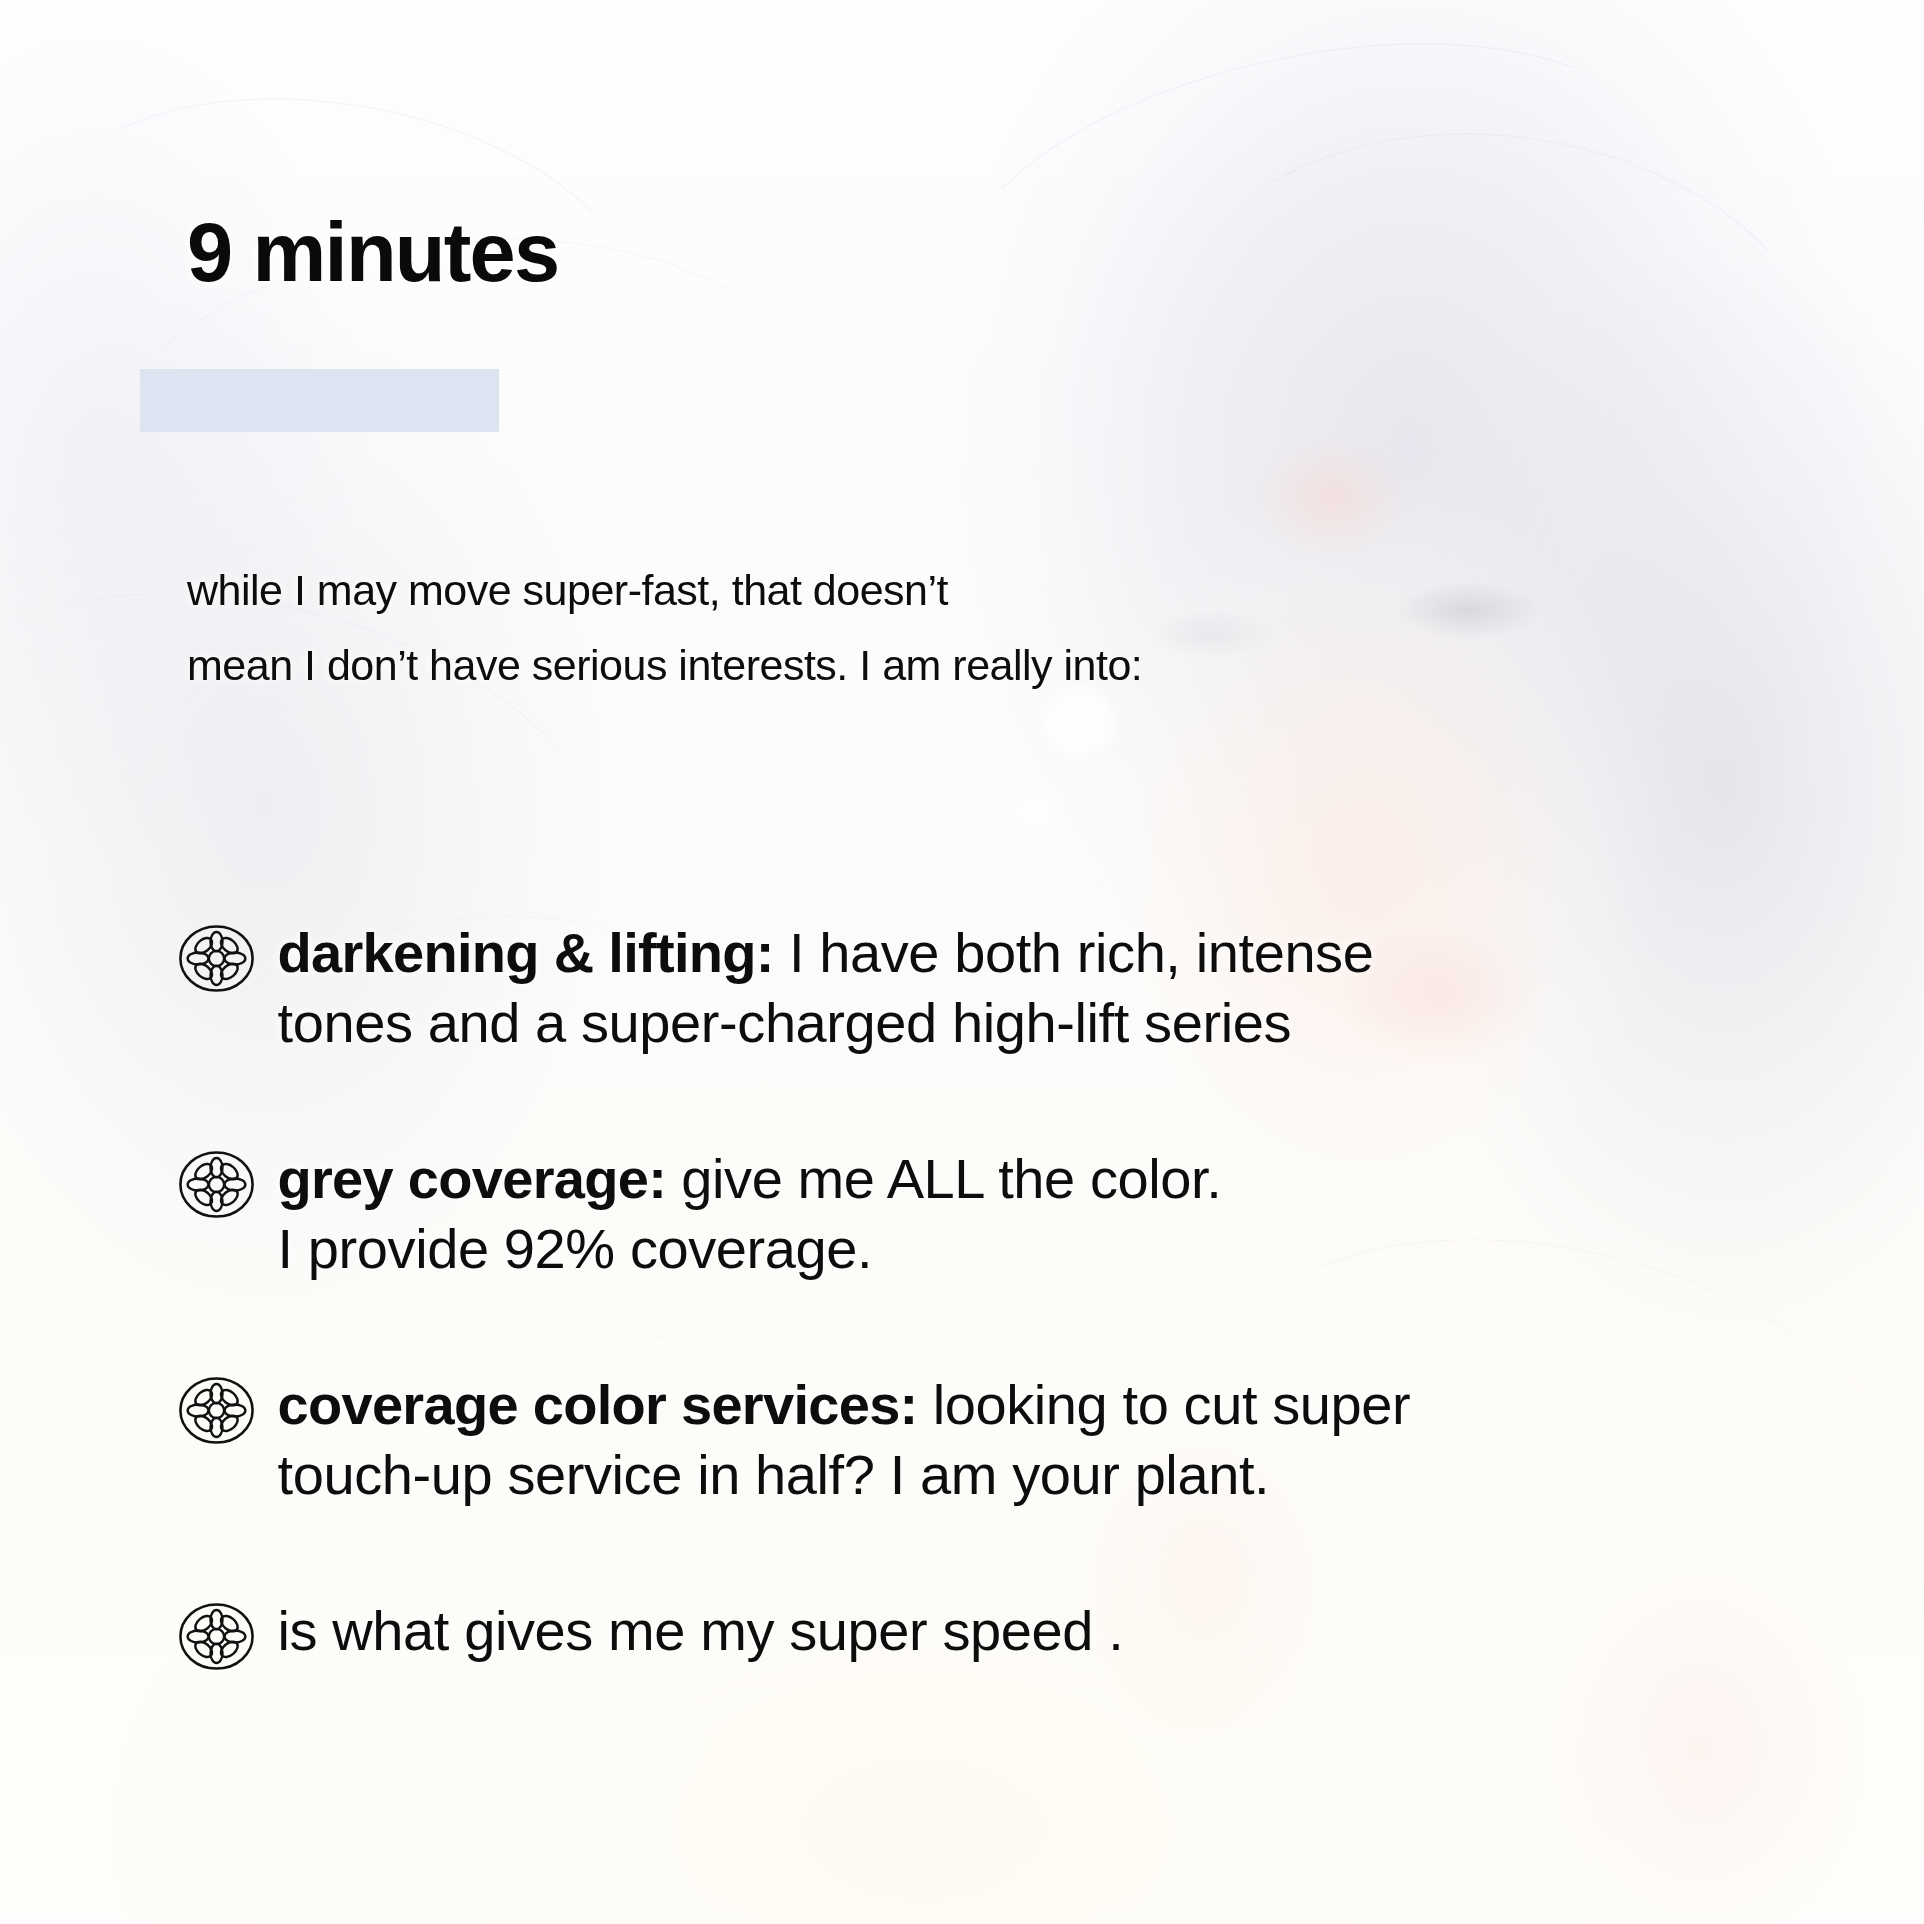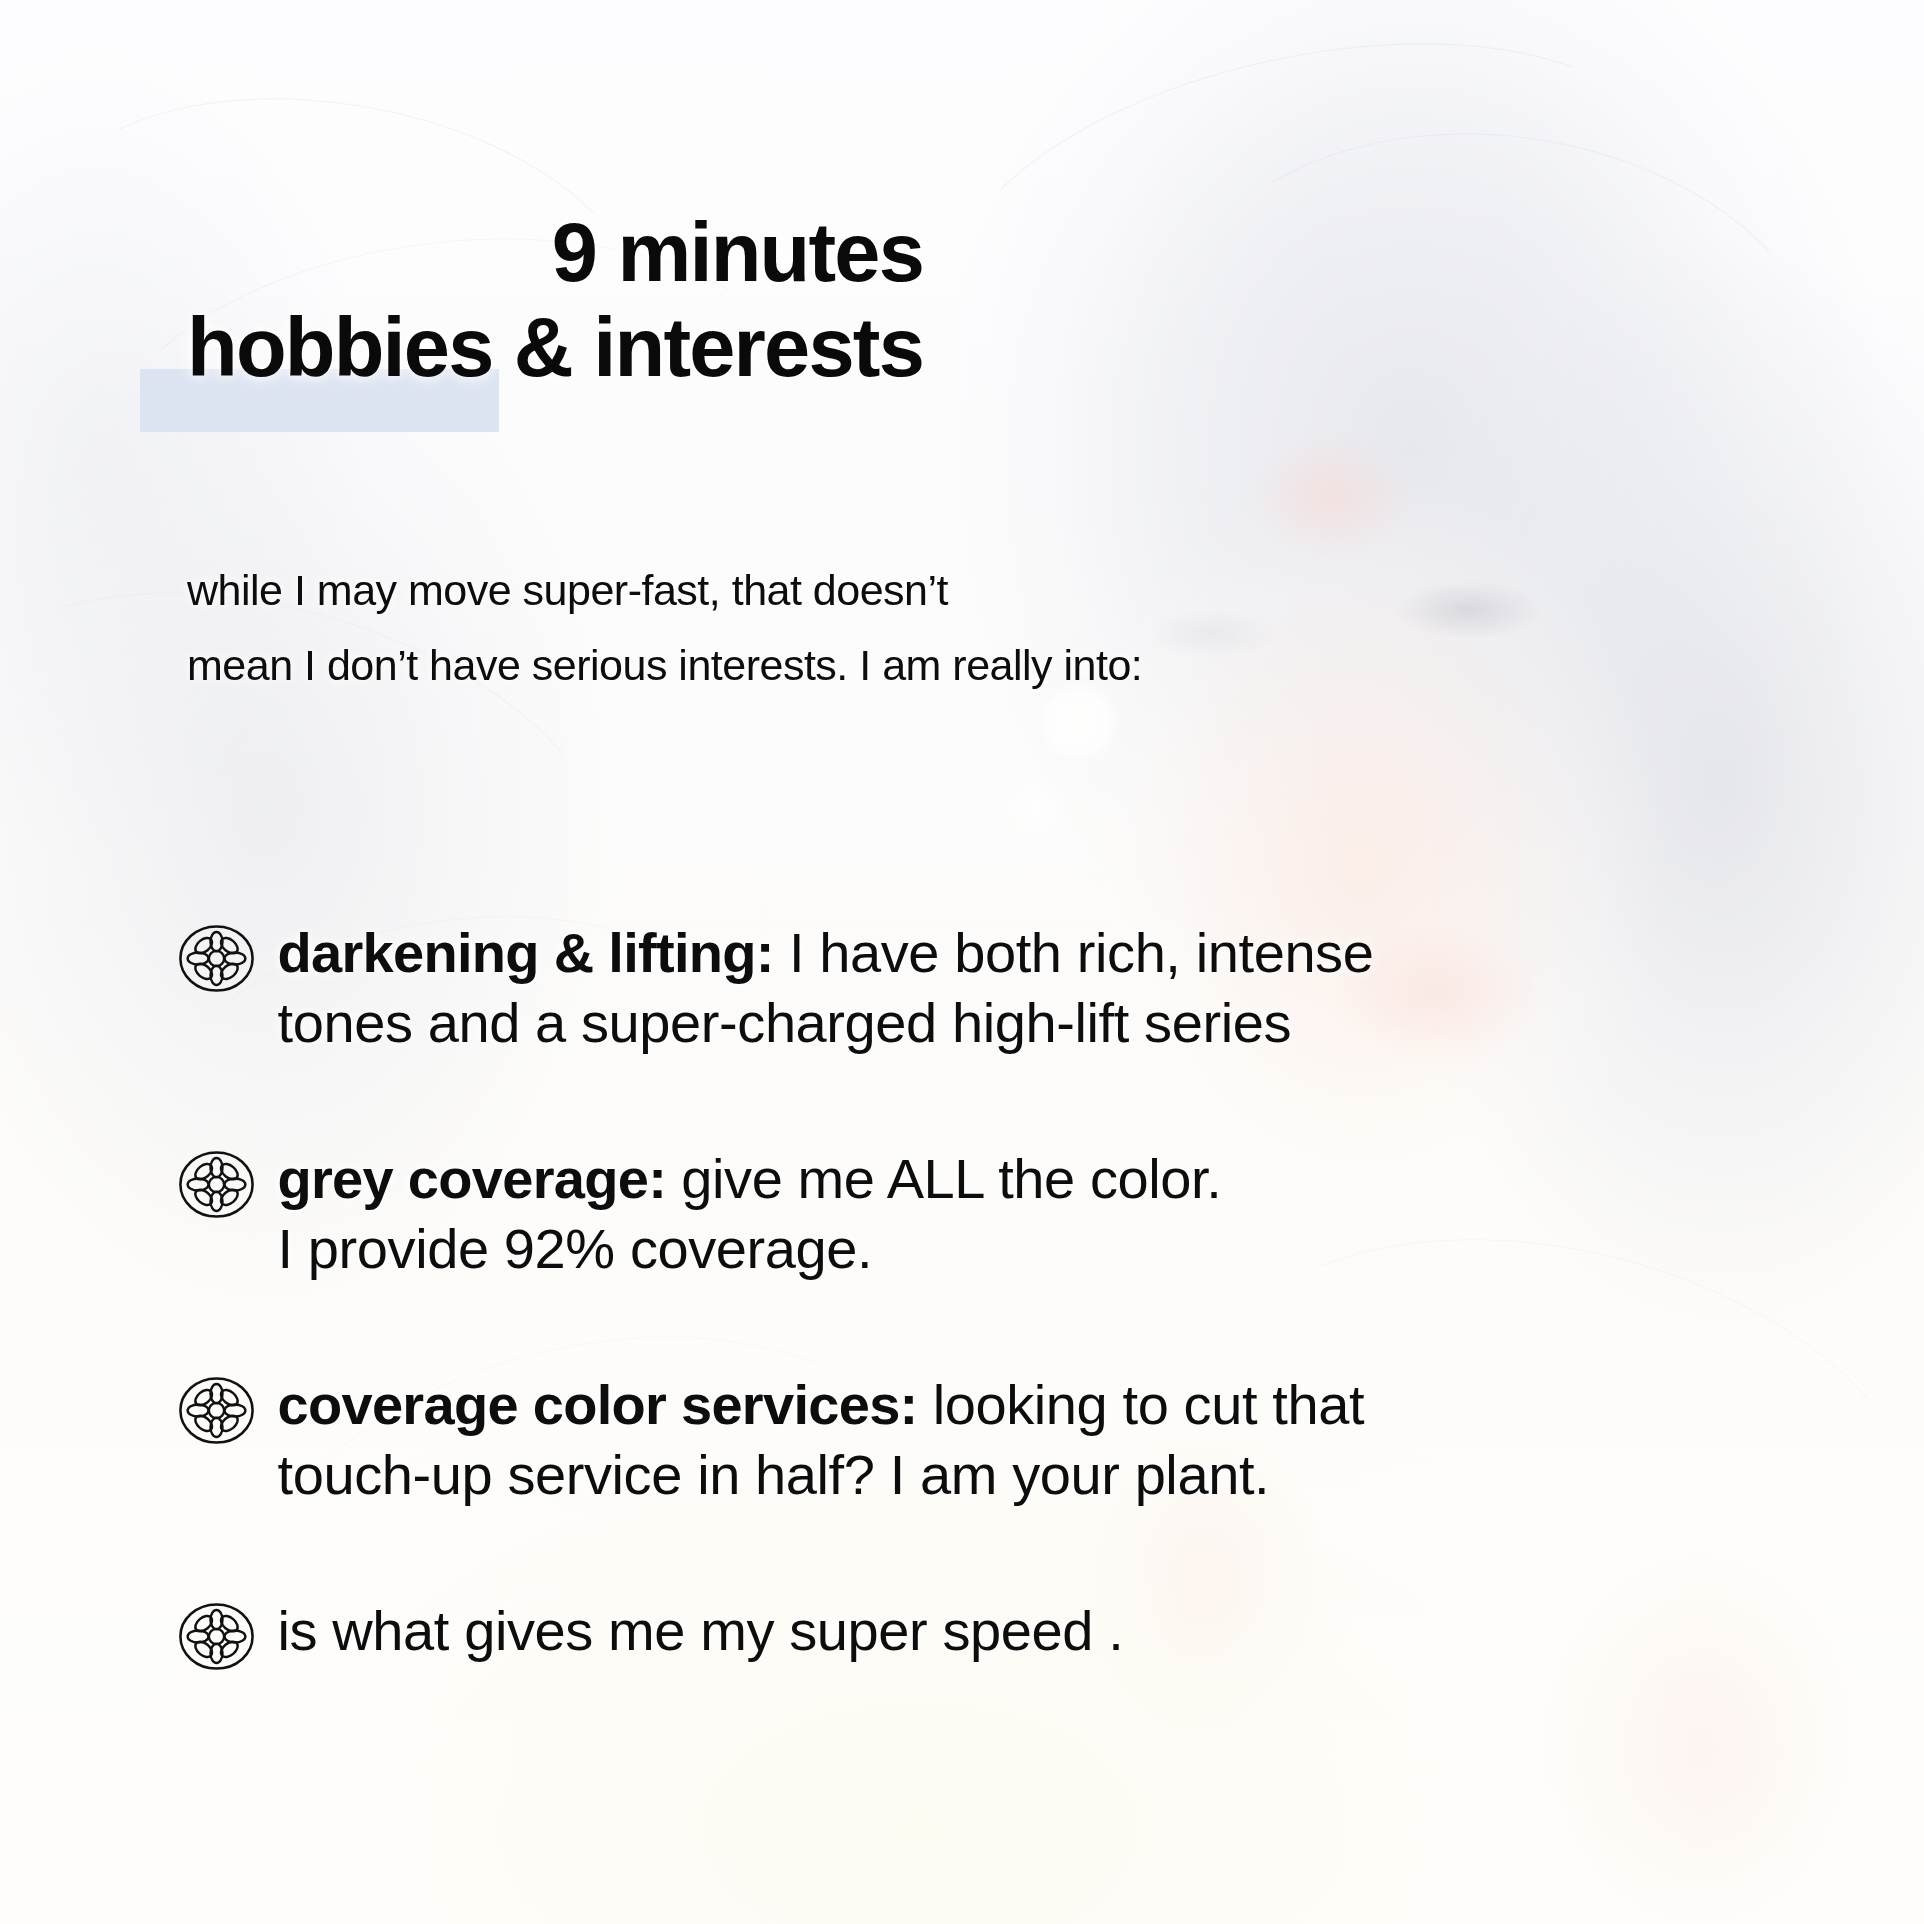--- a/index.html
+++ b/index.html
@@ -300,21 +300,20 @@
 
     <div class="bg-layer bg-veil"></div>
   </div>
 
   <div class="content">
 
     <div class="highlight-bar"></div>
 
     <div class="headline-block">
       <div class="headline-line">9 minutes</div>
-      <div class="headline-line">hobbies &amp; interests</div>
     </div>
 
     <div class="intro">
       <span class="intro-line">while I may move super-fast, that doesn’t</span>
       <span class="intro-line">mean I don’t have serious interests.</span>
       <span class="intro-line">I am really into:</span>
     </div>
 
     <div class="bullets">
 
@@ -375,21 +374,21 @@
               <ellipse cx="71" cy="43" rx="13" ry="7.5"></ellipse>
               <ellipse cx="32" cy="27" rx="12" ry="7.5" transform="rotate(-40 32 27)"></ellipse>
               <ellipse cx="64" cy="27" rx="12" ry="7.5" transform="rotate(40 64 27)"></ellipse>
               <ellipse cx="32" cy="59" rx="12" ry="7.5" transform="rotate(40 32 59)"></ellipse>
               <ellipse cx="64" cy="59" rx="12" ry="7.5" transform="rotate(-40 64 59)"></ellipse>
               <circle cx="48" cy="43" r="9.5"></circle>
             </g>
           </svg>
         </span>
         <span class="bullet-text">
-          <span class="bullet-line"><span class="lead">coverage color services:</span><span> looking to cut that</span></span>
+          <span class="bullet-line"><span class="lead">coverage color services:</span><span> looking to cut super</span></span>
           <span class="bullet-line">touch-up service in half? I am your plant.</span>
         </span>
       </div>
 
       <div class="bullet-row">
         <span class="bullet-icon">
           <svg viewBox="0 0 96 86" aria-hidden="true">
             <ellipse cx="48" cy="43" rx="45" ry="40" fill="none" stroke="#111" stroke-width="3.2"></ellipse>
             <g fill="none" stroke="#111" stroke-width="3">
               <ellipse cx="48" cy="22" rx="7.5" ry="12"></ellipse>

